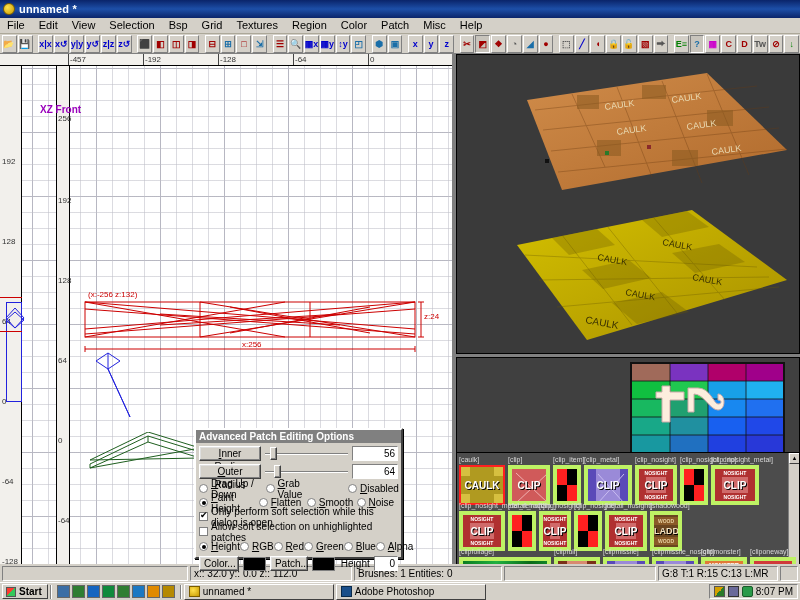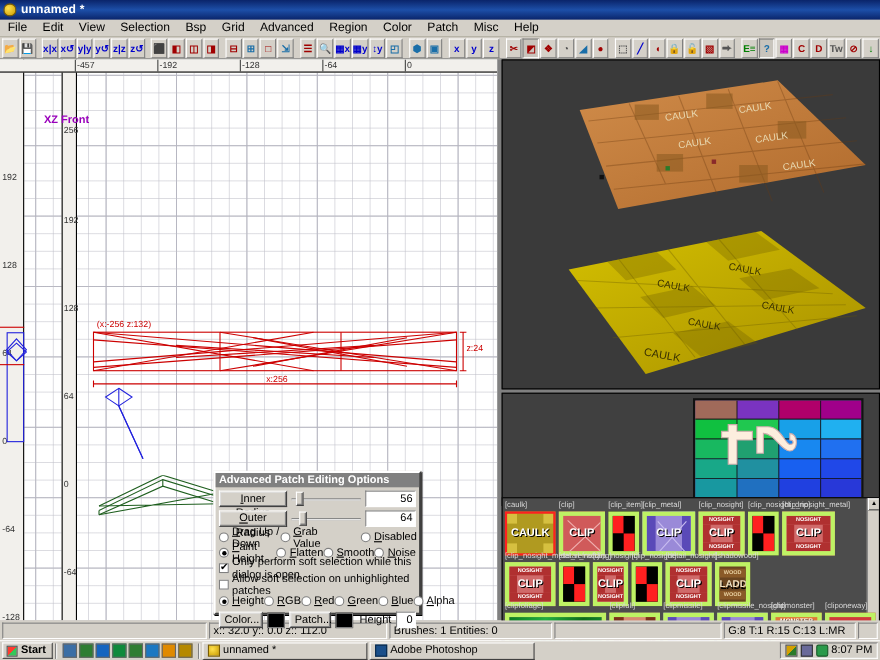--- a/index.html
+++ b/index.html
@@ -206,21 +206,21 @@
   }
   .task-ico { width: 11px; height: 11px; }
   .tray {
     margin-left: auto; display: flex; align-items: center; gap: 3px;
     height: 15px; padding: 0 4px; font-size: 10px;
     border: 1px solid #808080; border-right-color: #fff; border-bottom-color: #fff;
   }
 
   
   .dialog {
-    position: absolute; left: 194px; top: 374px; width: 189px; height: 131px;
+    position: absolute; left: 194px; top: 374px; width: 209px; height: 131px;
     background: #d4d0c8;
     border: 2px solid #d4d0c8;
     border-top-color: #fff; border-left-color: #fff;
     border-right-color: #404040; border-bottom-color: #404040;
     box-shadow: 1px 1px 0 #000;
     z-index: 50;
   }
   .dlg-title {
     height: 13px; background: #808080; color: #fff;
     font-size: 10px; font-weight: bold; padding: 0 3px; line-height: 13px;
@@ -283,21 +283,21 @@
     <div class="tb-title">unnamed *</div>
   </div>
 
   <div class="menubar" id="menubar">
       <div class="menu-item">File</div>
       <div class="menu-item">Edit</div>
       <div class="menu-item">View</div>
       <div class="menu-item">Selection</div>
       <div class="menu-item">Bsp</div>
       <div class="menu-item">Grid</div>
-      <div class="menu-item">Advanced</div>
+      <div class="menu-item">Textures</div>
       <div class="menu-item">Region</div>
       <div class="menu-item">Color</div>
       <div class="menu-item">Patch</div>
       <div class="menu-item">Misc</div>
       <div class="menu-item">Help</div>
     </div>
 
   <div class="toolbar" id="toolbar">
       <div class="tbtn raised">
         <span class="glyph" style="color: rgb(181, 137, 0);">📂</span>

